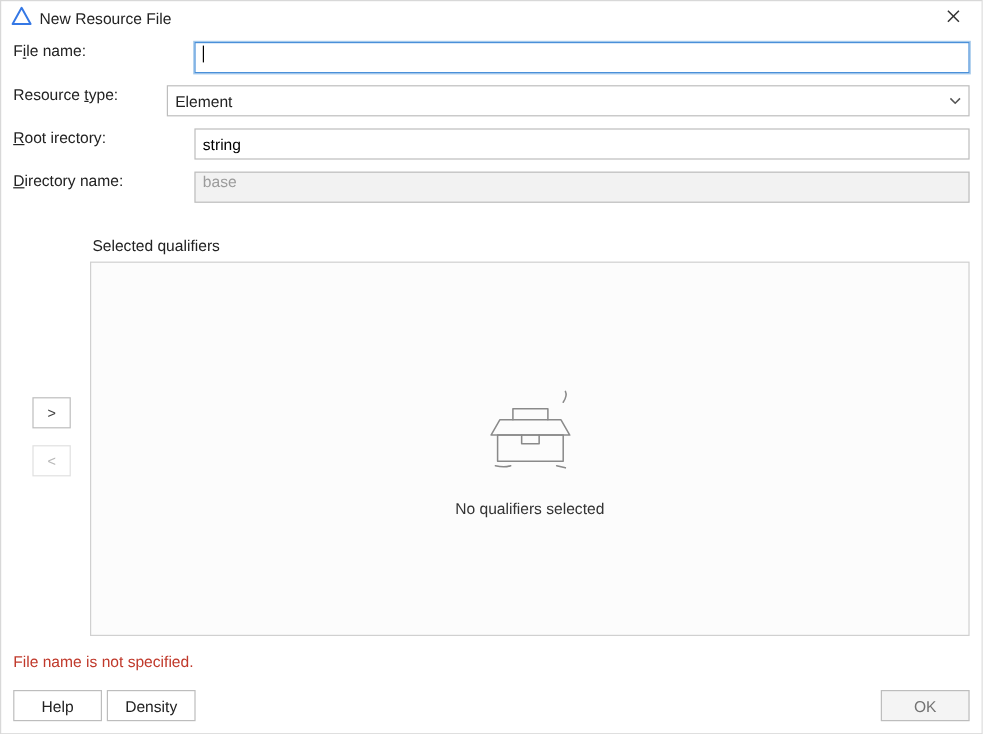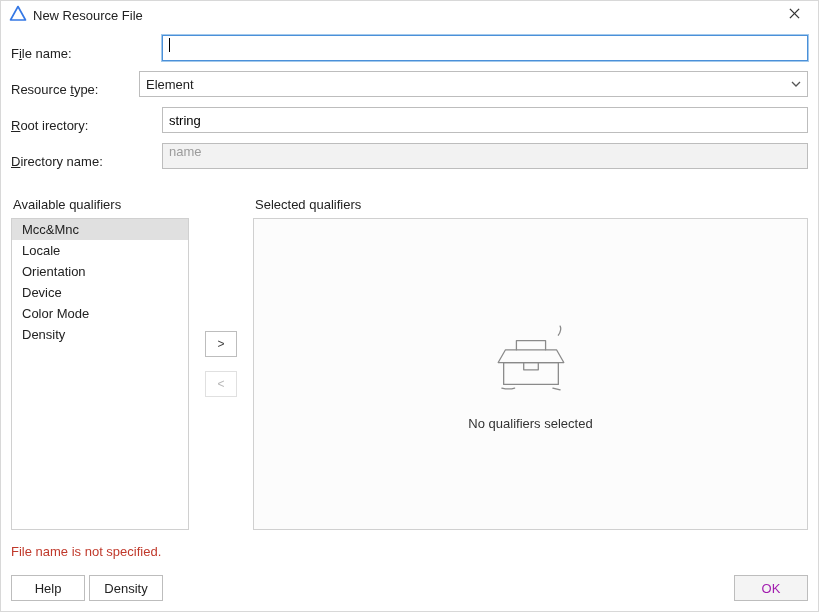--- a/index.html
+++ b/index.html
@@ -25,21 +25,21 @@
   .titlebar .title { flex: 1; font-size: 13px; }
   .titlebar .close {
     width: 28px; height: 20px;
     display: flex; align-items: center; justify-content: center;
     cursor: pointer;
   }
   .form-area {
     padding: 6px 10px 0 10px;
   }
   .form-row {
-    display: flex; align-items: flex-end;
+    display: flex; align-items: flex-start;
     margin-bottom: 10px;
   }
   .form-row label {
     width: 128px;
     font-size: 13px;
   }
   .underline { text-decoration: underline; }
   .text-input {
     flex: 1;
     height: 26px;
@@ -125,21 +125,21 @@
   .btn {
     min-width: 74px;
     height: 26px;
     border: 1px solid #bdbdbd;
     background: #fff;
     font-size: 13px;
     display: flex; align-items: center; justify-content: center;
     cursor: pointer;
   }
   .btn.disabled {
-    color: #a21caf;
+    color: #737373;
     background: #f4f4f4;
     cursor: default;
   }
   .caret {
     display:inline-block;
     width:1px; height:14px;
     background:#000; vertical-align:middle;
   }
 </style>
 </head>
@@ -181,38 +181,27 @@
       </div>
     </div>
 
     <div class="form-row">
       <label><span></span><span class="underline">R</span><span>oot irectory:</span></label>
       <input class="text-input" value="string" style="">
     </div>
 
     <div class="form-row">
       <label><span></span><span class="underline">D</span><span>irectory name:</span></label>
-      <div class="text-input disabled"><span>name</span></div>
+      <div class="text-input disabled"><span>base</span></div>
     </div>
 
   </div>
 
   <div class="qualifiers">
 
-    <div class="qual-col avail-col">
-      <div class="col-title">Available qualifiers</div>
-      <div class="listbox">
-        <div class="item selected">Mcc&amp;Mnc</div>
-        <div class="item">Locale</div>
-        <div class="item">Orientation</div>
-        <div class="item">Device</div>
-        <div class="item">Color Mode</div>
-        <div class="item">Density</div>
-      </div>
-    </div>
 
     <div class="qual-col mid-col">
       <div class="arrow-btn">&gt;</div>
       <div class="arrow-btn disabled">&lt;</div>
     </div>
 
     <div class="qual-col sel-col">
       <div class="col-title">Selected qualifiers</div>
       <div class="selected-box">
         <span>

